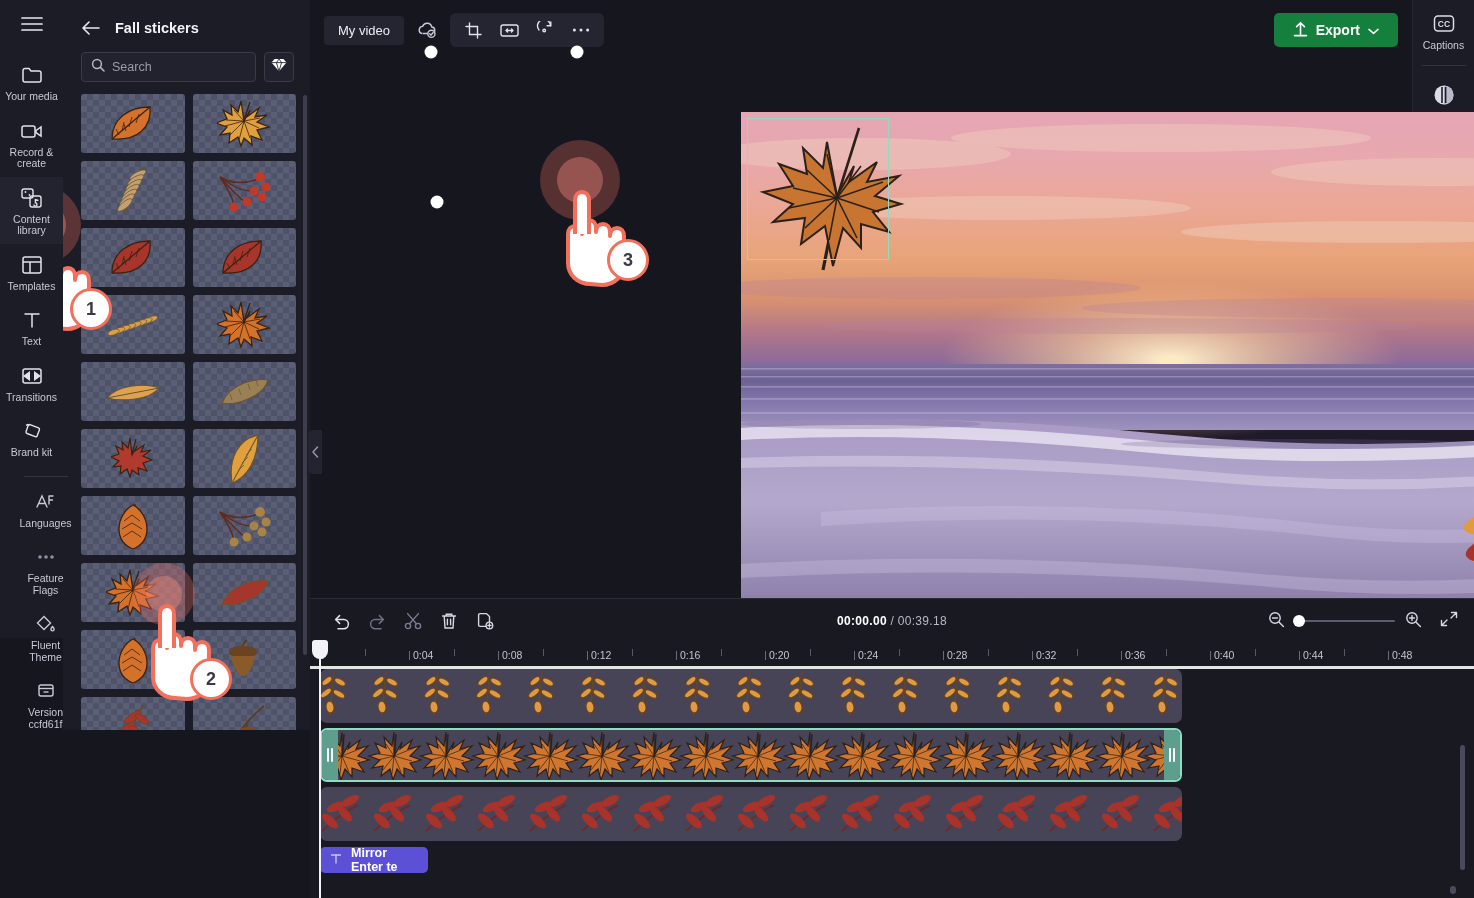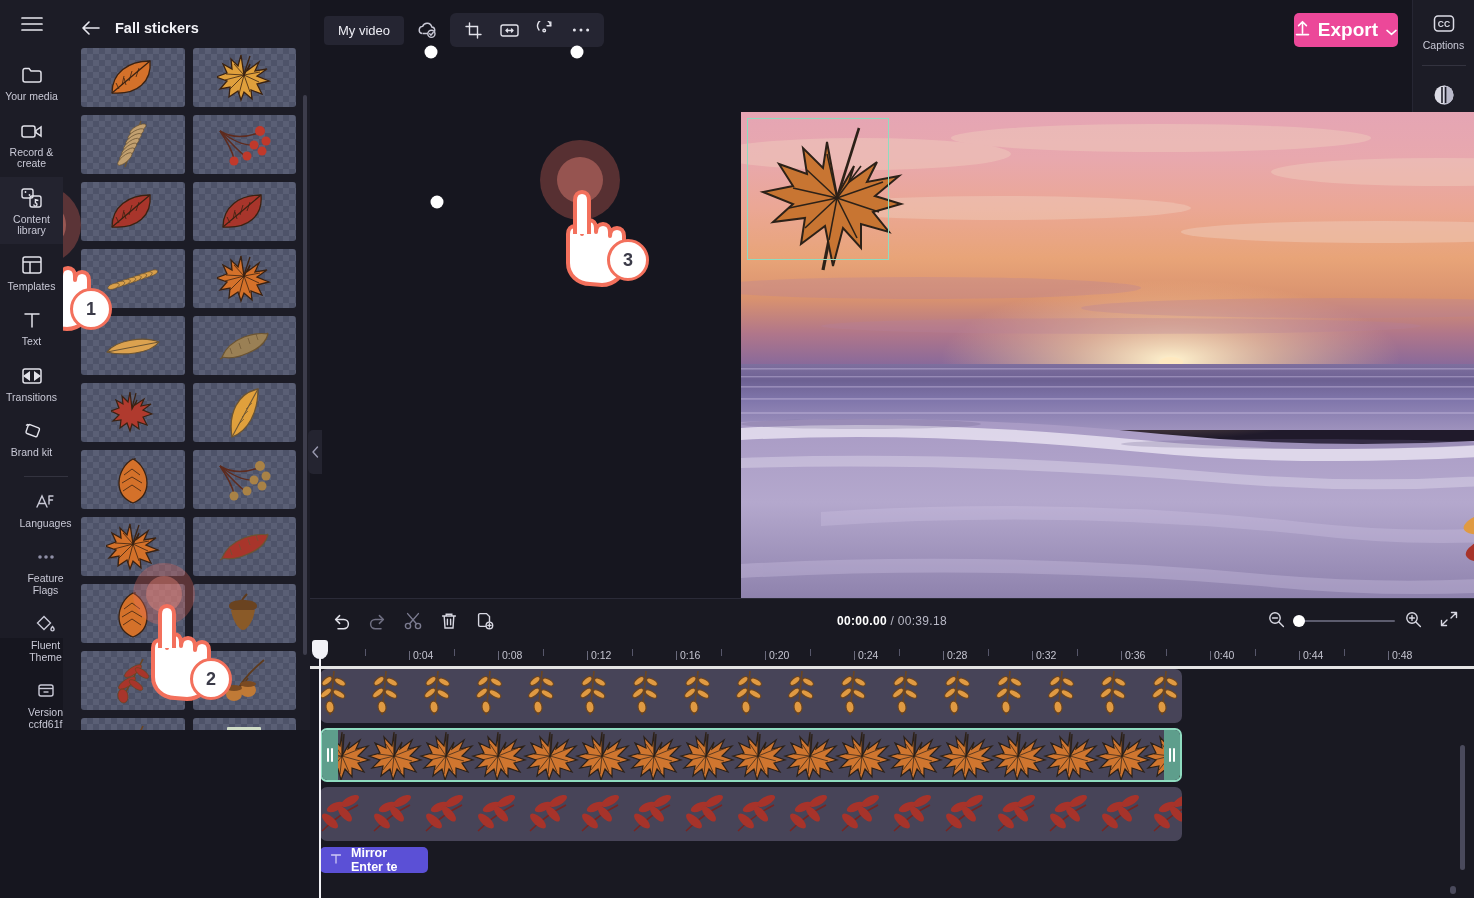--- a/index.html
+++ b/index.html
@@ -54,22 +54,22 @@
   
   .center { flex:1; display:flex; flex-direction:column; background:#16161f; position:relative; }
   .topbar { height:60px; display:flex; align-items:center; padding:0 14px; gap:10px; flex:0 0 60px;}
   .video-name { background:#252532; border-radius:4px; padding:7px 14px; font-size:13px; color:#ececf3;
      cursor:pointer;}
   .cloud-ico { width:26px;height:26px;display:flex;align-items:center;justify-content:center;}
   .float-tools { background:#252532; border-radius:6px; height:34px; display:flex; align-items:center;
      gap:6px; padding:0 8px; }
   .float-tools .tb { width:30px;height:28px;display:flex;align-items:center;justify-content:center;
      border-radius:4px; cursor:pointer;}
-  .export-btn { margin-left:auto; background:#ec4899; border-radius:5px; height:34px; display:flex;
-     align-items:center; gap:8px; padding:0 1px; cursor:pointer; font-size:19px; font-weight:bold;color:#fff;}
+  .export-btn { margin-left:auto; background:#15803d; border-radius:5px; height:34px; display:flex;
+     align-items:center; gap:8px; padding:0 19px; cursor:pointer; font-size:14px; font-weight:bold;color:#fff;}
 
   .stage-wrap { flex:1; position:relative; display:flex; align-items:flex-start; justify-content:center;}
   .stage { position:absolute; left:431px; top:52px; width:860px; height:492px; overflow:hidden;
      background:#201a2b; }
   .playctl { position:absolute; left:420px; right:86px; top:545px; height:52px; display:flex;
      align-items:center; }
   .playctl .cc { width:34px;height:28px;display:flex;align-items:center;justify-content:center;cursor:pointer;margin-left:12px;}
   .playctl .mid { position:absolute; left:0; right:0; display:flex; justify-content:center; gap:22px; align-items:center;}
   .playctl .mid .pb { width:30px;height:30px;display:flex;align-items:center;justify-content:center;cursor:pointer;}
   .playctl .fs { margin-left:auto; width:30px;height:28px;display:flex;align-items:center;justify-content:center;cursor:pointer;margin-right:16px;}
@@ -259,20 +259,39 @@
   <div class="panel">
     <div class="panel-head">
       <span class="back">
         <svg width="18" height="14" viewBox="0 0 18 14" fill="none" stroke="#e8e8ef" stroke-width="1.6" stroke-linecap="round" stroke-linejoin="round">
             <path d="M7 1L1 7l6 6M1 7h16"></path>
           </svg>
       </span>
       <span class="panel-title">Fall stickers</span>
     </div>
 
+    <div class="search-row">
+      <div class="search-box">
+        <span>
+          <svg width="14" height="14" viewBox="0 0 14 14" fill="none" stroke="#b5b5c4" stroke-width="1.5">
+              <circle cx="6" cy="6" r="4.4"></circle>
+              <line x1="9.4" y1="9.4" x2="13" y2="13" stroke-linecap="round"></line>
+            </svg>
+        </span>
+        <input type="text" placeholder="Search" style="">
+      </div>
+      <div class="prem-btn">
+        <span>
+          <svg width="16" height="14" viewBox="0 0 16 14">
+              <path d="M3.6 1h8.8l3.1 3.6L8 13.2.5 4.6z" fill="#fff"></path>
+              <path d="M.5 4.6h15M5.4 4.6L8 1M10.6 4.6L8 1M5.4 4.6L8 13.2M10.6 4.6L8 13.2" stroke="#2a2a36" stroke-width=".9"></path>
+            </svg>
+        </span>
+      </div>
+    </div>
 
     <div class="grid">
 
     <div class="cell">
           <svg width="54" height="46" viewBox="0 0 54 46">
             <path d="M6 38C6 18 22 6 44 6c2 20-12 34-38 32z" fill="#d4712a" stroke="#3a2212" stroke-width="1.3"></path>
             <path d="M6 38L44 6" stroke="#3a2212" stroke-width="1.2" fill="none"></path>
             <g stroke="#3a2212" stroke-width=".8" fill="none">
               <path d="M16 30l2-9M23 26l3-10M30 22l3-9M13 34l-3-6M20 30l-2-7"></path>
             </g>

